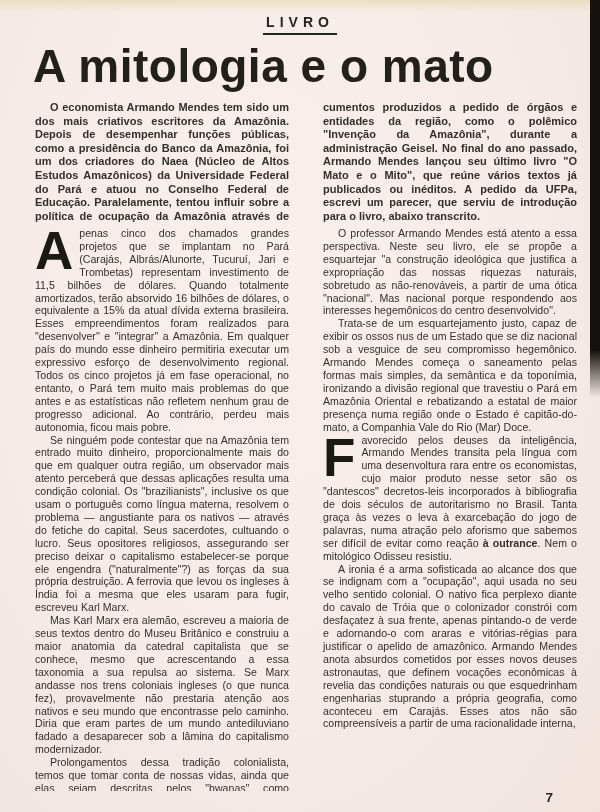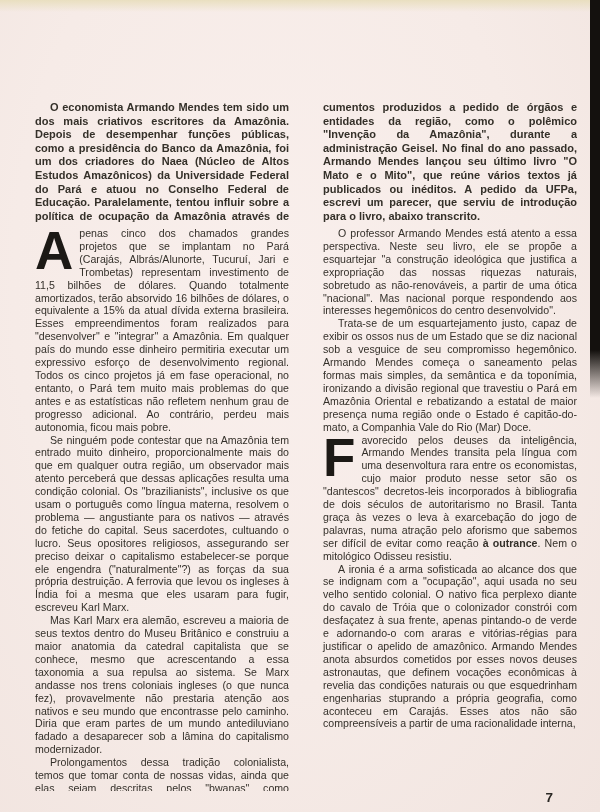--- a/index.html
+++ b/index.html
@@ -77,20 +77,24 @@
     font-size:13.5px;font-weight:bold;color:#2b2824;
   }
 </style>
 </head>
 <body>
 
 <div class="page">
   <div class="scan-top-tint"></div>
   <div class="scan-edge-right"></div>
 
+  <header>
+    <span class="kicker">LIVRO</span>
+    <h1 class="headline">A mitologia e o mato</h1>
+  </header>
 
   <section class="columns intro">
     <div class="col">
         <p class="indent">O economista Armando Mendes tem sido um dos mais criativos escritores da Amazônia. Depois de desempenhar funções públicas, como a presidência do Banco da Amazônia, foi um dos criadores do Naea (Núcleo de Altos Estudos Amazônicos) da Universidade Federal do Pará e atuou no Conselho Federal de Educação. Paralelamente, tentou influir sobre a política de ocupação da Amazônia através de do-</p>
       </div>
     <div class="col">
         <p>cumentos produzidos a pedido de órgãos e entidades da região, como o polêmico "Invenção da Amazônia", durante a administração Geisel. No final do ano passado, Armando Mendes lançou seu último livro "O Mato e o Mito", que reúne vários textos já publicados ou inéditos. A pedido da UFPa, escrevi um parecer, que serviu de introdução para o livro, abaixo transcrito.</p>
       </div>
   </section>
 

